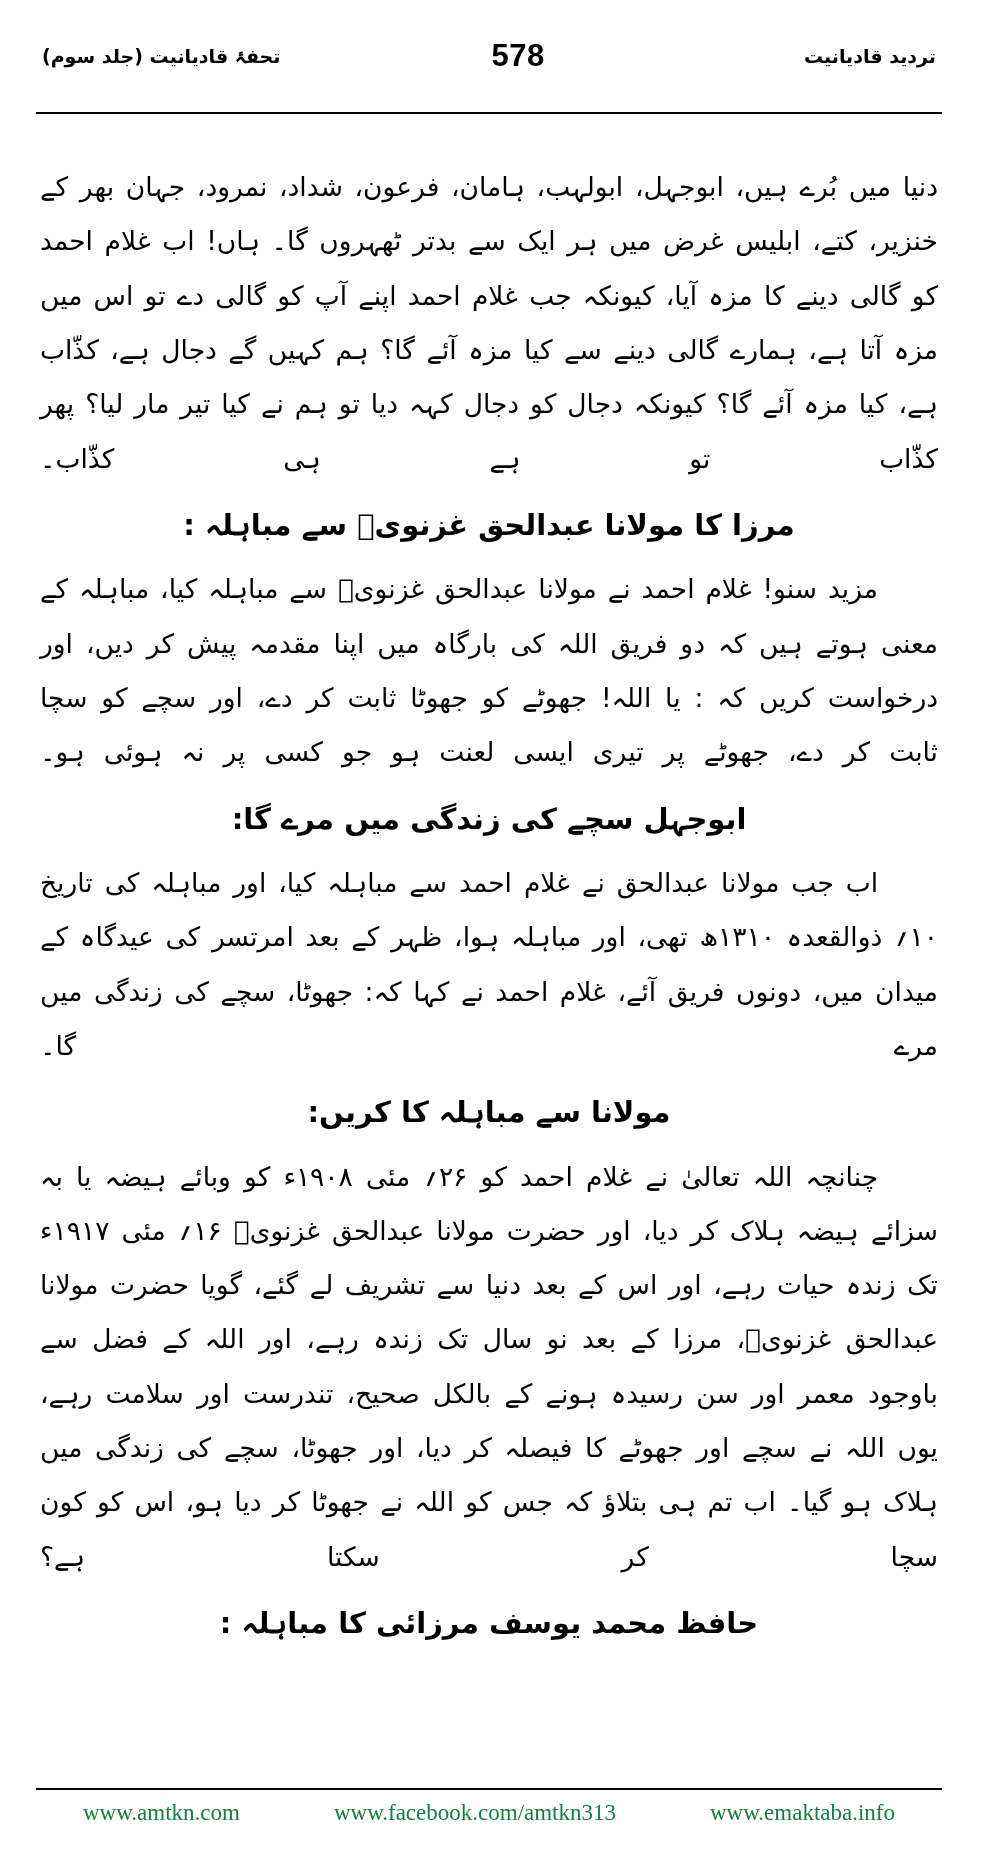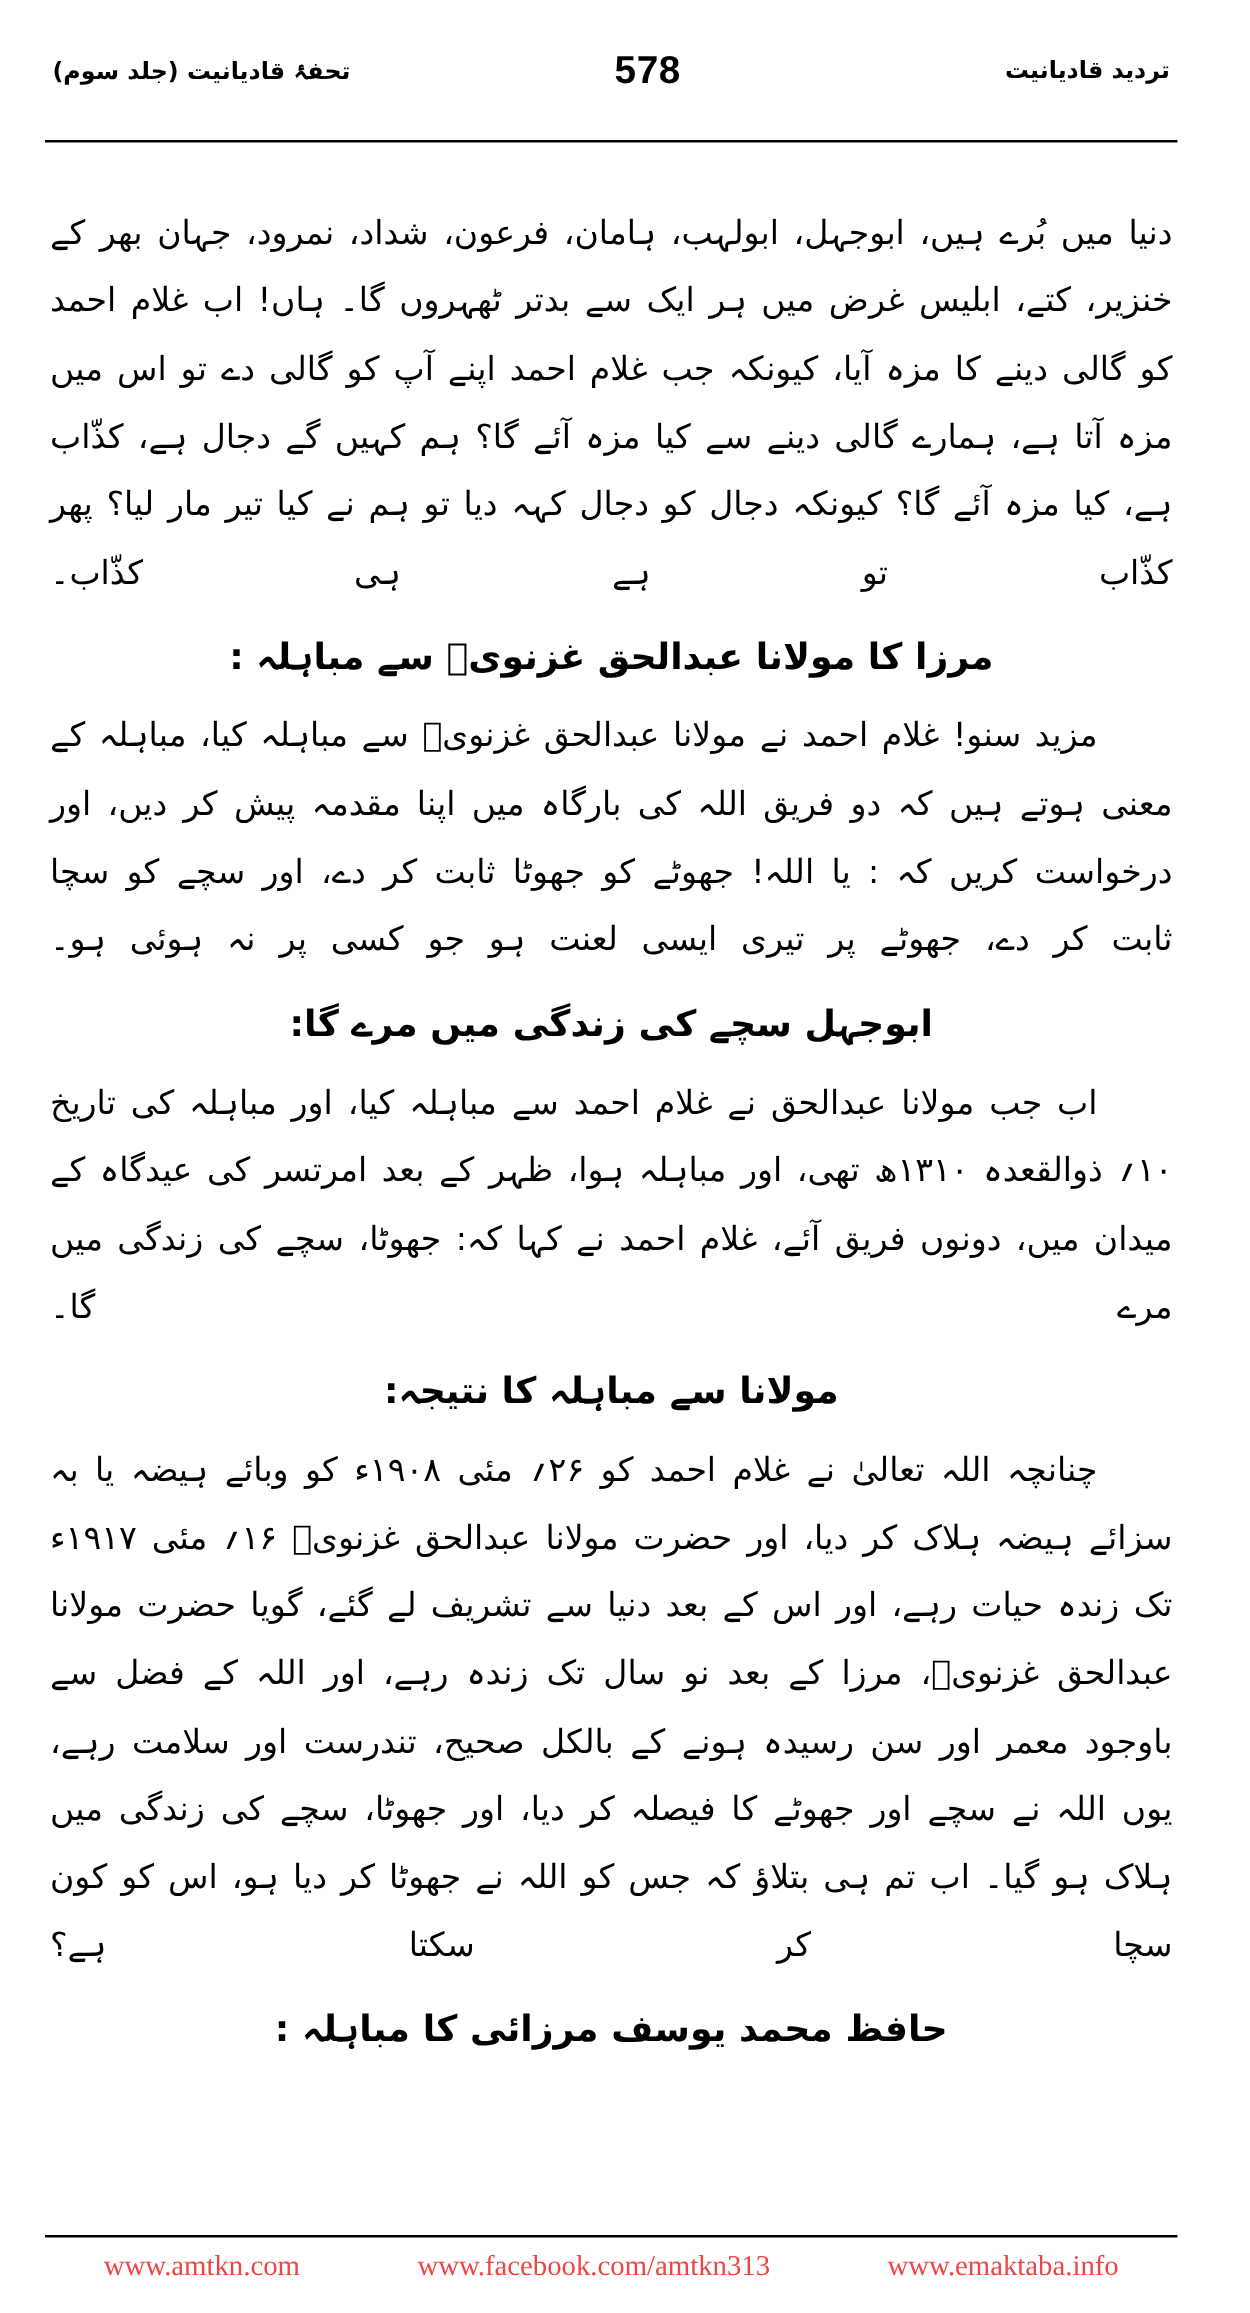--- a/index.html
+++ b/index.html
@@ -96,21 +96,21 @@
     display: flex;
     flex-direction: row;
     align-items: center;
     justify-content: space-around;
     direction: ltr;
     font-family: "Liberation Serif", serif;
     font-size: 23px;
     padding-bottom: 6px;
   }
   .footer-links a {
-    color: #ef4444;
+    color: #15803d;
     text-decoration: none;
     white-space: nowrap;
   }
 </style>
 </head>
 <body>
 
 <div class="page">
 
   <div class="page-header">
@@ -125,21 +125,21 @@
     <p class="para">دنیا میں بُرے ہیں، ابوجہل، ابولہب، ہامان، فرعون، شداد، نمرود، جہان بھر کے خنزیر، کتے، ابلیس غرض میں ہر ایک سے بدتر ٹھہروں گا۔ ہاں! اب غلام احمد کو گالی دینے کا مزہ آیا، کیونکہ جب غلام احمد اپنے آپ کو گالی دے تو اس میں مزہ آتا ہے، ہمارے گالی دینے سے کیا مزہ آئے گا؟ ہم کہیں گے دجال ہے، کذّاب ہے، کیا مزہ آئے گا؟ کیونکہ دجال کو دجال کہہ دیا تو ہم نے کیا تیر مار لیا؟ پھر کذّاب تو ہے ہی کذّاب۔</p>
 
     <h2 class="heading">مرزا کا مولانا عبدالحق غزنویؒ سے مباہلہ :</h2>
 
     <p class="para indent">مزید سنو! غلام احمد نے مولانا عبدالحق غزنویؒ سے مباہلہ کیا، مباہلہ کے معنی ہوتے ہیں کہ دو فریق اللہ کی بارگاہ میں اپنا مقدمہ پیش کر دیں، اور درخواست کریں کہ : یا اللہ! جھوٹے کو جھوٹا ثابت کر دے، اور سچے کو سچا ثابت کر دے، جھوٹے پر تیری ایسی لعنت ہو جو کسی پر نہ ہوئی ہو۔</p>
 
     <h2 class="heading">ابوجہل سچے کی زندگی میں مرے گا:</h2>
 
     <p class="para indent">اب جب مولانا عبدالحق نے غلام احمد سے مباہلہ کیا، اور مباہلہ کی تاریخ ۱۰؍ ذوالقعدہ ۱۳۱۰ھ تھی، اور مباہلہ ہوا، ظہر کے بعد امرتسر کی عیدگاہ کے میدان میں، دونوں فریق آئے، غلام احمد نے کہا کہ: جھوٹا، سچے کی زندگی میں مرے گا۔</p>
 
-    <h2 class="heading">مولانا سے مباہلہ کا نتیجہ:</h2>
+    <h2 class="heading">مولانا سے مباہلہ کا کریں:</h2>
 
     <p class="para indent">چنانچہ اللہ تعالیٰ نے غلام احمد کو ۲۶؍ مئی ۱۹۰۸ء کو وبائے ہیضہ یا بہ سزائے ہیضہ ہلاک کر دیا، اور حضرت مولانا عبدالحق غزنویؒ ۱۶؍ مئی ۱۹۱۷ء تک زندہ حیات رہے، اور اس کے بعد دنیا سے تشریف لے گئے، گویا حضرت مولانا عبدالحق غزنویؒ، مرزا کے بعد نو سال تک زندہ رہے، اور اللہ کے فضل سے باوجود معمر اور سن رسیدہ ہونے کے بالکل صحیح، تندرست اور سلامت رہے، یوں اللہ نے سچے اور جھوٹے کا فیصلہ کر دیا، اور جھوٹا، سچے کی زندگی میں ہلاک ہو گیا۔ اب تم ہی بتلاؤ کہ جس کو اللہ نے جھوٹا کر دیا ہو، اس کو کون سچا کر سکتا ہے؟</p>
 
     <h2 class="heading">حافظ محمد یوسف مرزائی کا مباہلہ :</h2>
 
   </div>
 
   <div class="page-footer">
     <hr class="footer-rule">
     <div class="footer-links">

